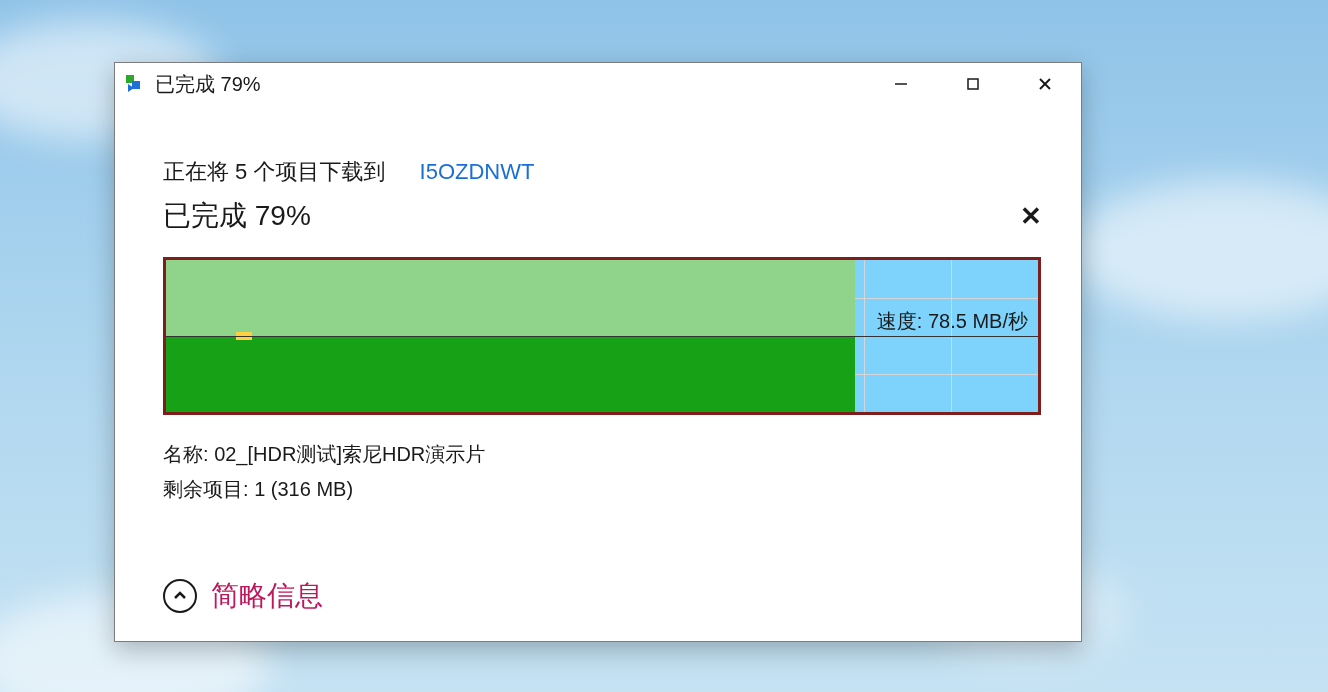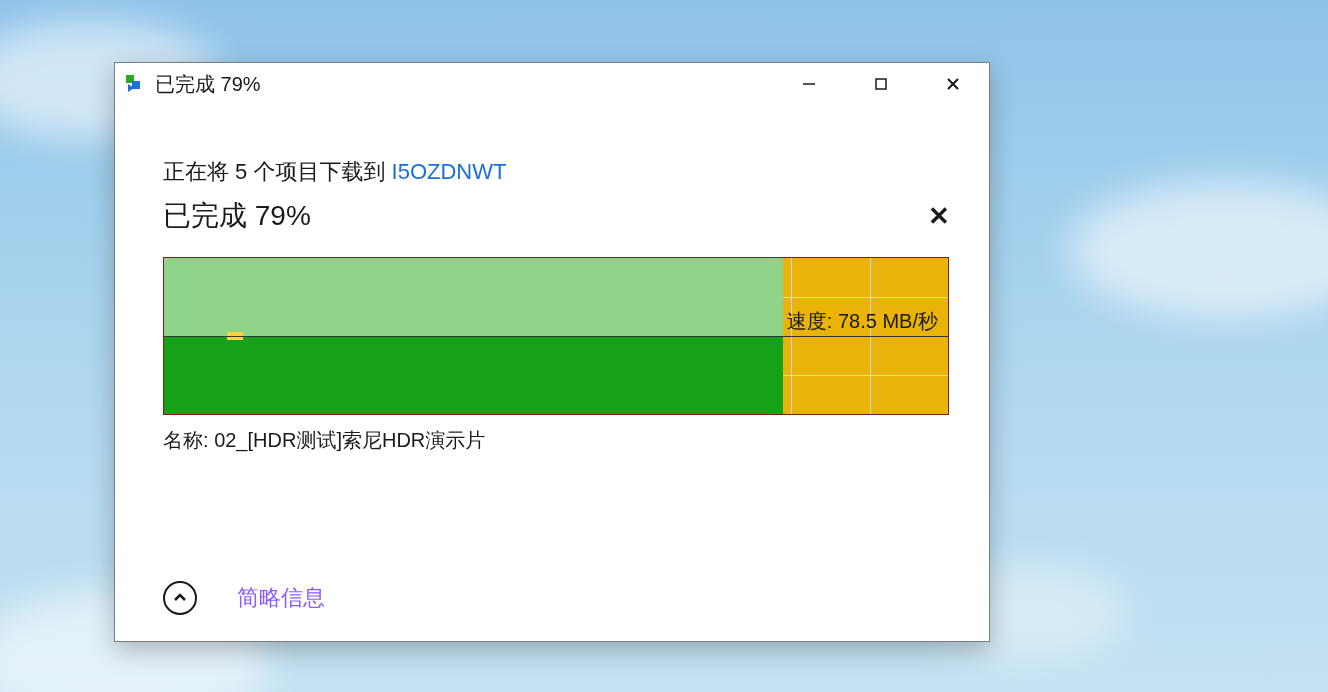--- a/index.html
+++ b/index.html
@@ -13,21 +13,21 @@
   .cloud { position: absolute; background: rgba(255,255,255,0.55); border-radius: 50%; filter: blur(18px); }
   .c1 { width: 260px; height: 120px; left: -40px; top: 20px; }
   .c2 { width: 320px; height: 140px; right: -60px; top: 180px; }
   .c3 { width: 300px; height: 140px; left: -30px; bottom: -40px; }
   .c4 { width: 200px; height: 100px; right: 200px; bottom: 30px; opacity:.6; }
 
   .window {
     position: absolute;
     left: 114px;
     top: 62px;
-    width: 876px;
+    width: 968px;
     height: 580px;
     background: #ffffff;
     border: 1px solid #7c7c7c;
     box-shadow: 0 8px 24px rgba(0,0,0,0.25);
     display: flex;
     flex-direction: column;
   }
   .titlebar {
     height: 42px;
     display: flex;
@@ -52,71 +52,71 @@
   .win-btn svg { width:14px; height:14px; stroke:#1a1a1a; stroke-width:1.5; fill:none; }
   .win-btn.close svg { stroke-width:2; }
 
   .content {
     padding: 24px 40px 20px 48px;
     flex:1;
     display:flex;
     flex-direction:column;
   }
   .line1 { font-size: 22px; color:#1a1a1a; margin-top: 28px; }
-  .dest-link { color:#1a6fd6; }
+  .dest-link { color:#1a6fd6;margin-left:28px; }
   .line2-row { display:flex; align-items:center; margin-top:10px; }
   .line2 { font-size: 28px; color:#1a1a1a; }
   .cancel-x {
     margin-left:auto;
     font-size: 26px; font-weight:bold; cursor:pointer; color:#1a1a1a;
     width:32px; height:32px; display:flex; align-items:center; justify-content:center;
     margin-right: -6px;
   }
 
   .chart {
     margin-top: 22px;
     height: 158px;
-    border: 1px solid #7f1d1d;
+    border: 3px solid #7f1d1d;
     position: relative;
-    background:#eab308;
+    background:#7dd3fc;
   }
   .chart .grid-v { position:absolute; top:0; bottom:0; width:0; border-left:1px solid #d6d6d6; }
   .chart .grid-h { position:absolute; left:0; right:0; height:0; border-top:1px solid #d6d6d6; }
   .chart .midline { position:absolute; left:0; right:0; top:50%; height:0; border-top:1.5px solid #333; }
   .chart .fill-top {
     position:absolute; left:0; top:0; height:50%;
     background:#8fd48a;
   }
   .chart .fill-bot {
     position:absolute; left:0; top:50%; height:50%;
     background:#16a116;
   }
   .chart .tiny-notch {
     position:absolute; top:calc(50% - 4px); height:8px; width:16px; background:#ffd040;
   }
   .speed-label {
     position:absolute; right:10px; top:calc(50% - 28px);
     font-size:20px; color:#1a1a1a; pointer-events:none;
   }
 
-  .meta { margin-top: 8px; font-size:20px; color:#1a1a1a; line-height:1.75; }
+  .meta { margin-top: 22px; font-size:20px; color:#1a1a1a; line-height:1.75; }
 
   .toggle-row {
     margin-top: auto;
     display:flex; align-items:center; gap:14px;
     padding-bottom: 6px;
     padding-top: 18px;
     cursor:pointer;
   }
   .chev-circle {
     width:34px; height:34px; border:2px solid #1a1a1a; border-radius:50%;
     display:flex; align-items:center; justify-content:center;
   }
   .chev-circle svg { width:16px; height:16px; stroke:#1a1a1a; stroke-width:2.5; fill:none; }
-  .toggle-text { font-size:22px; color:#8b5cf6;margin-left:26px; }
+  .toggle-text { font-size:28px; color:#be185d; }
 </style>
 </head>
 <body>
 
 <div class="cloud c1"></div>
 <div class="cloud c2"></div>
 <div class="cloud c3"></div>
 <div class="cloud c4"></div>
 
 <div class="window">
@@ -180,20 +180,23 @@
         <div class="midline"></div>
         <div class="speed-label">
         <span>速度: </span><span>78.5 MB/秒</span>
       </div>
       </div>
 
     <div class="meta">
       <div>
         <span>名称: </span><span>02_[HDR测试]索尼HDR演示片</span>
       </div>
+      <div>
+        <span>剩余项目: </span><span>1 (316 MB)</span>
+      </div>
     </div>
 
     <div class="toggle-row">
       <div class="chev-circle">
         <svg viewBox="0 0 16 16">
             <polyline points="3,10 8,5 13,10"></polyline>
           </svg>
       </div>
       <div class="toggle-text">简略信息</div>
     </div>

